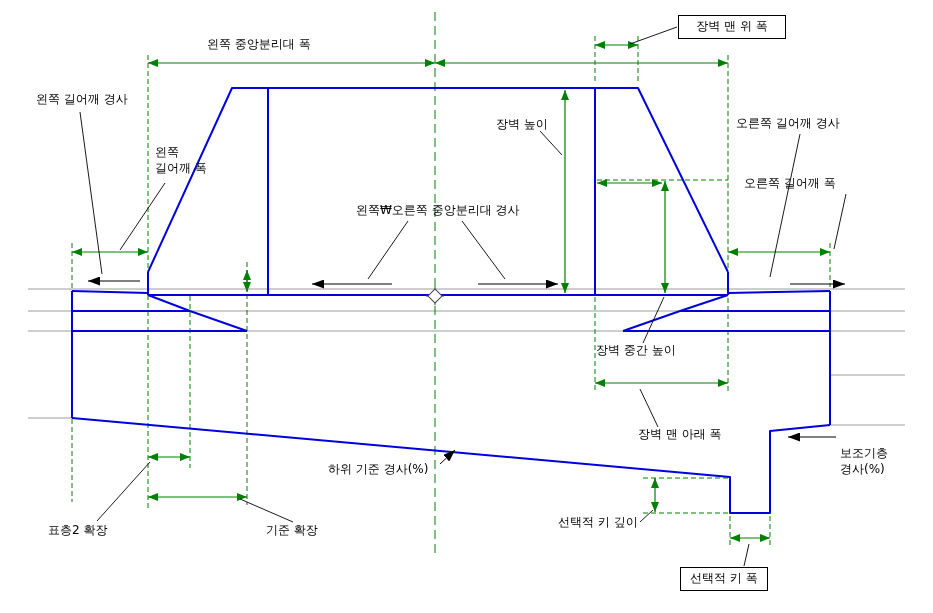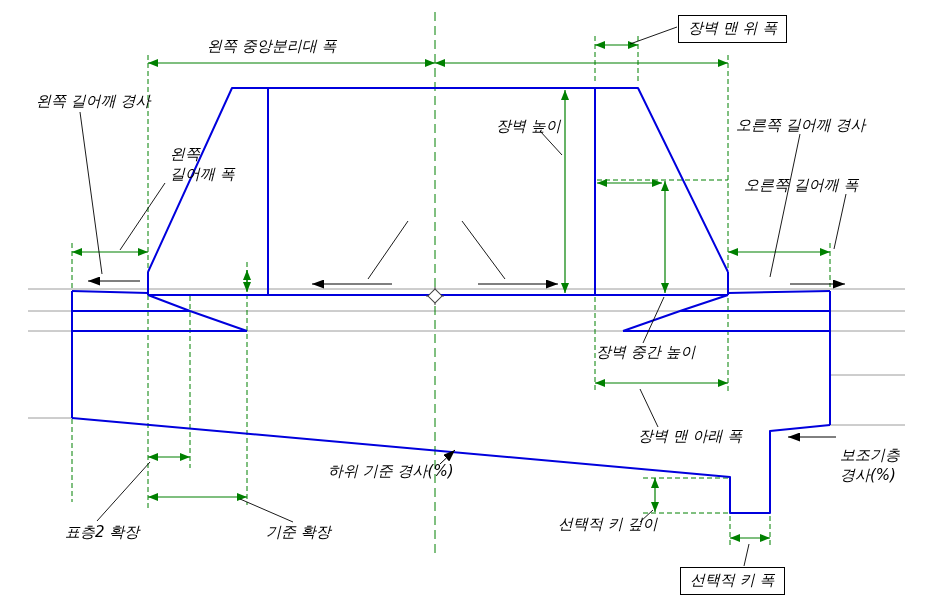--- a/index.html
+++ b/index.html
@@ -2,22 +2,22 @@
 <html style="--template_blue: #0000dd; --dimension_green: #008000; --reference_gray: #9c9c9c; --label_black: #000000; --background: #ffffff;"><head>
 <meta charset="utf-8">
 <style>
   html,body{margin:0;padding:0;background:#fff;}
   .canvas{
     position:relative;width:933px;height:613px;background:var(--background,#fff);
     font-family:"DejaVu Sans","Liberation Sans",sans-serif;overflow:hidden;
   }
   .canvas svg{position:absolute;left:0;top:0;}
   .lbl{
-    position:absolute;font-size:15px;color:var(--label_black,#000);
-    white-space:nowrap;line-height:1.3;font-style:italic;
+    position:absolute;font-size:12px;color:var(--label_black,#000);
+    white-space:nowrap;line-height:1.3;
   }
   .boxed{
     border:1px solid #000;background:#fff;padding:3px 9px;text-align:center;
   }
   .g{stroke:var(--reference_gray,#9c9c9c);stroke-width:1;fill:none;}
   .b{stroke:var(--template_blue,#0000dd);stroke-width:2;fill:none;stroke-linejoin:round;}
   .gs{stroke:var(--dimension_green,#008000);stroke-width:1.2;fill:none;}
   .gd{stroke:var(--dimension_green,#008000);stroke-width:1;fill:none;stroke-dasharray:5 3;}
   .gdl{stroke-dasharray:9 5;}
   .k{stroke:#000;stroke-width:1;fill:none;}
@@ -133,48 +133,49 @@
     </g>
 
     <g>
       <path d="M435,287 V305 M426,296 H444" stroke="#444" stroke-width="1" fill="none"></path>
       <rect x="430" y="291" width="10" height="10" transform="rotate(45 435 296)" fill="#fff" stroke="#444" stroke-width="1"></rect>
     </g>
   </svg>
 
   <div class="lbl" style="left:36px;top:92px">왼쪽 길어깨 경사</div>
 
-  <div class="lbl" style="left:170px;top:145px">
+  <div class="lbl" style="left:155px;top:145px">
     <div>왼쪽</div>
     <div>길어깨 폭</div>
   </div>
 
   <div class="lbl" style="left:207px;top:37px">왼쪽 중앙분리대 폭</div>
 
   <div class="lbl boxed" style="left:678px;top:15px;min-width:88px">장벽 맨 위 폭</div>
 
   <div class="lbl" style="left:496px;top:117px">장벽 높이</div>
 
   <div class="lbl" style="left:736px;top:116px">오른쪽 길어깨 경사</div>
 
   <div class="lbl" style="left:744px;top:176px">오른쪽 길어깨 폭</div>
 
+  <div class="lbl" style="left:356px;top:203px">왼쪽₩오른쪽 중앙분리대 경사</div>
 
   <div class="lbl" style="left:596px;top:343px">장벽 중간 높이</div>
 
   <div class="lbl" style="left:638px;top:427px">장벽 맨 아래 폭</div>
 
   <div class="lbl" style="left:328px;top:462px">하위 기준 경사(%)</div>
 
   <div class="lbl" style="left:840px;top:446px">
     <div>보조기층</div>
     <div>경사(%)</div>
   </div>
 
-  <div class="lbl" style="left:65px;top:523px">표층2 확장</div>
+  <div class="lbl" style="left:48px;top:523px">표층2 확장</div>
 
   <div class="lbl" style="left:266px;top:523px">기준 확장</div>
 
   <div class="lbl" style="left:558px;top:515px">선택적 키 깊이</div>
 
   <div class="lbl boxed" style="left:680px;top:567px;min-width:66px">선택적 키 폭</div>
 
 </div>
 
 </body></html>

